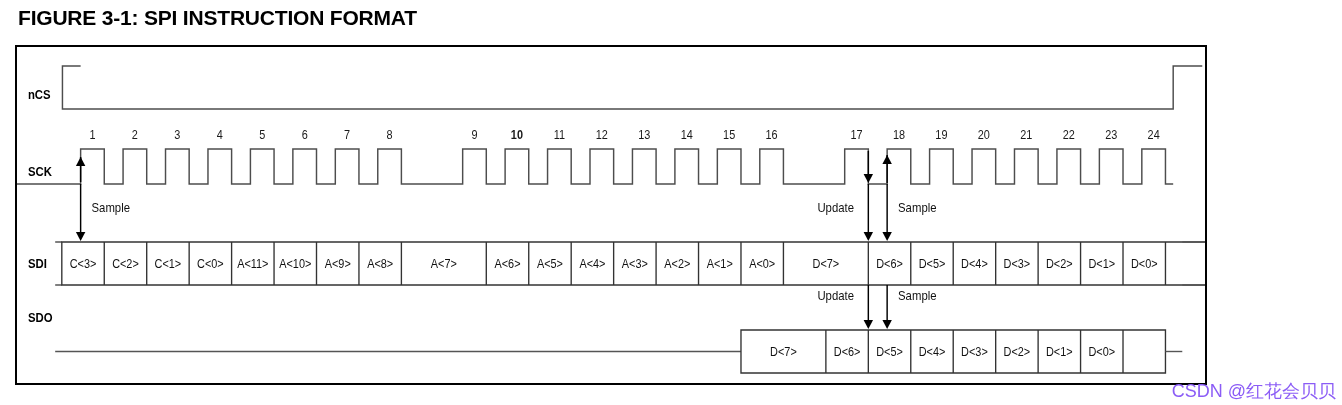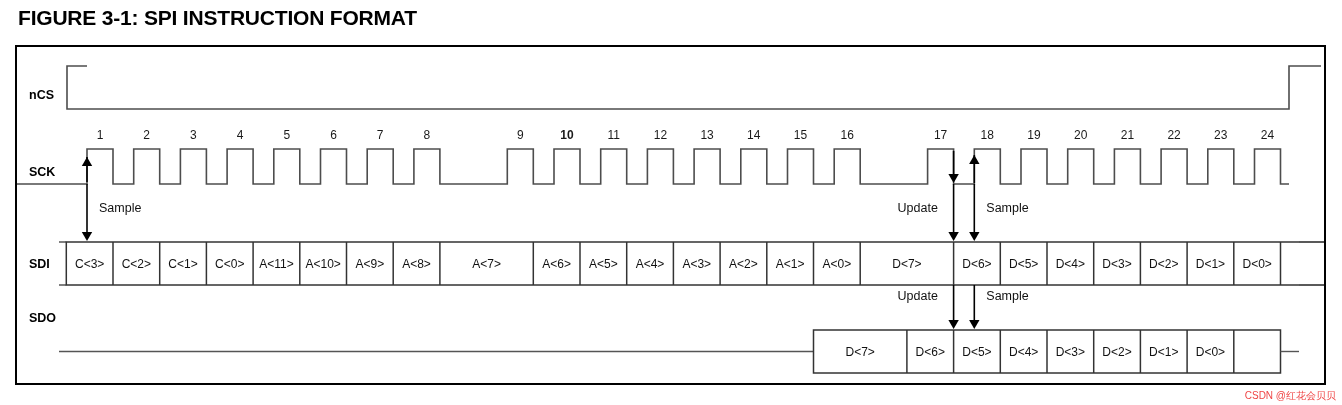--- a/index.html
+++ b/index.html
@@ -10,21 +10,21 @@
   }
   .fig-header{
     position:absolute;left:18px;top:6px;
     font-size:21px;font-weight:bold;letter-spacing:-0.2px;
     white-space:nowrap;
   }
   .fig-label{display:inline-block;}
   .fig-title{display:inline-block;}
   .frame{
     position:absolute;left:15px;top:45px;
-    width:1311px;height:340px;
+    width:1192px;height:340px;
     border:2px solid #000;box-sizing:border-box;
     background:#fff;
   }
   svg.diagram{display:block;width:100%;height:100%;}
   .sig-label{
     font-family:"Liberation Sans","DejaVu Sans",sans-serif;
     font-size:12.5px;font-weight:bold;fill:#000;
   }
   .clk-num{
     font-family:"Liberation Sans","DejaVu Sans",sans-serif;
@@ -39,21 +39,21 @@
     font-family:"Liberation Sans","DejaVu Sans",sans-serif;
     font-size:12.5px;fill:#111;
   }
   .wave{fill:none;stroke:#4d4d4d;stroke-width:1.6;}
   .cellbox{fill:none;stroke:#333;stroke-width:1.5;}
   .cellsep{stroke:#333;stroke-width:1.5;}
   .rowline{stroke:#555;stroke-width:1.4;}
   .arrow{stroke:#000;stroke-width:1.6;fill:none;}
   .watermark{
     position:absolute;right:6px;bottom:2px;
-    font-size:10px;color:#ef4444;
+    font-size:18px;color:#8b5cf6;
     font-family:"Liberation Sans","DejaVu Sans",sans-serif;
     white-space:nowrap;
     text-align:center;
   }
 </style>
 </head>
 <body>
 
 <div class="fig-header">
   <span class="fig-label">FIGURE 3-1:</span>

